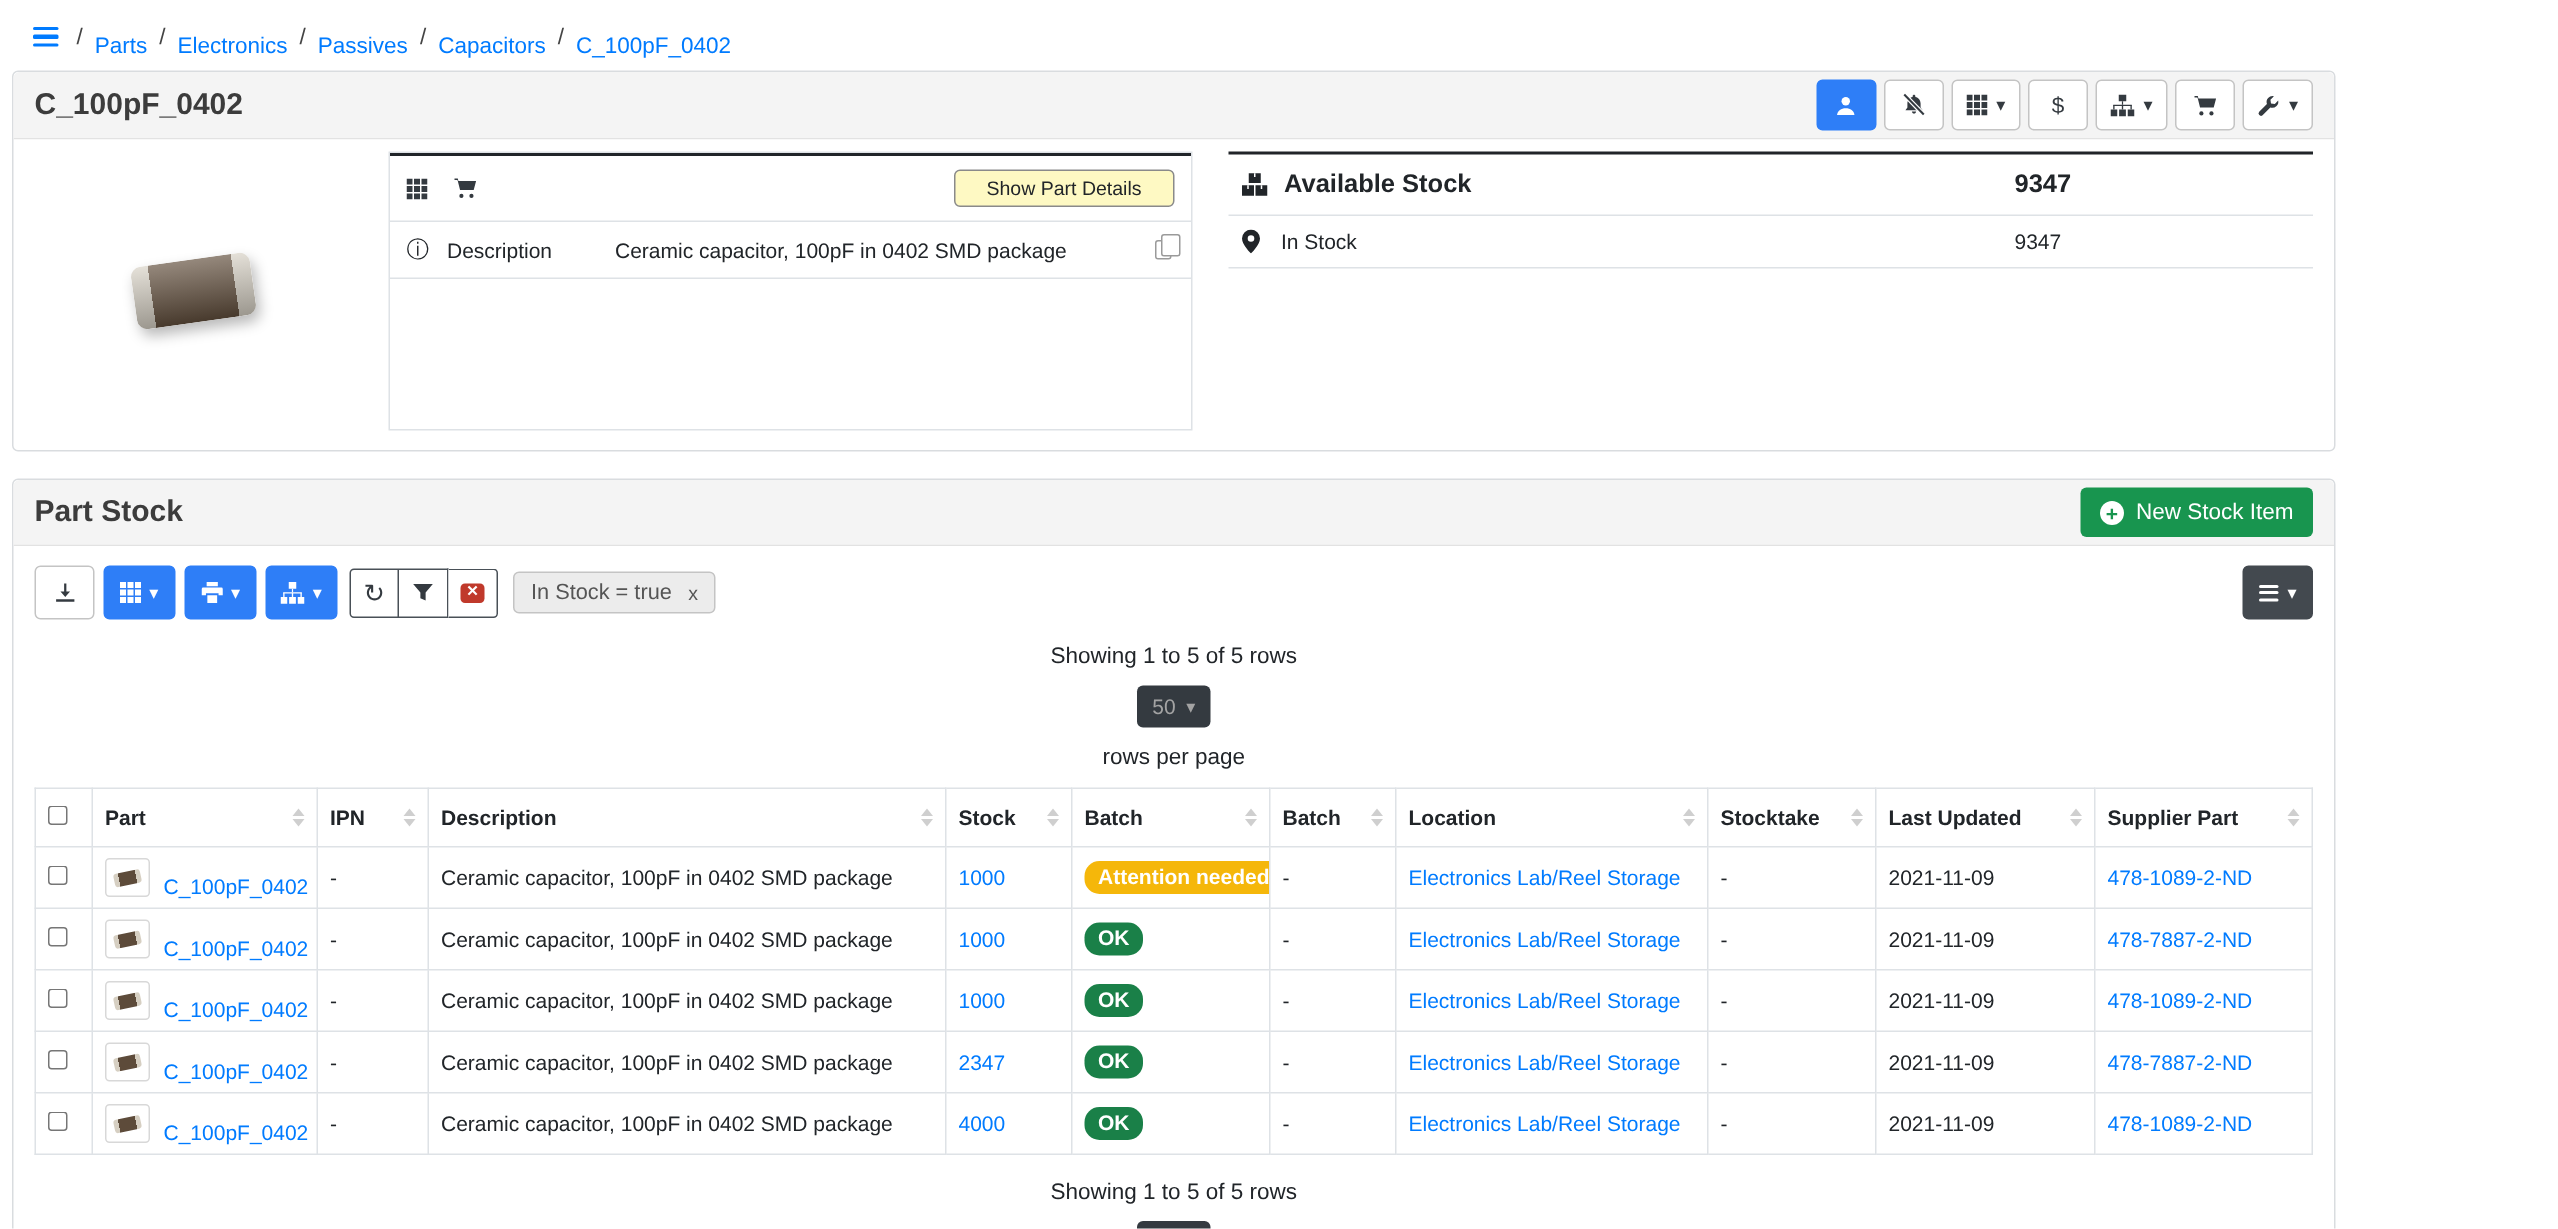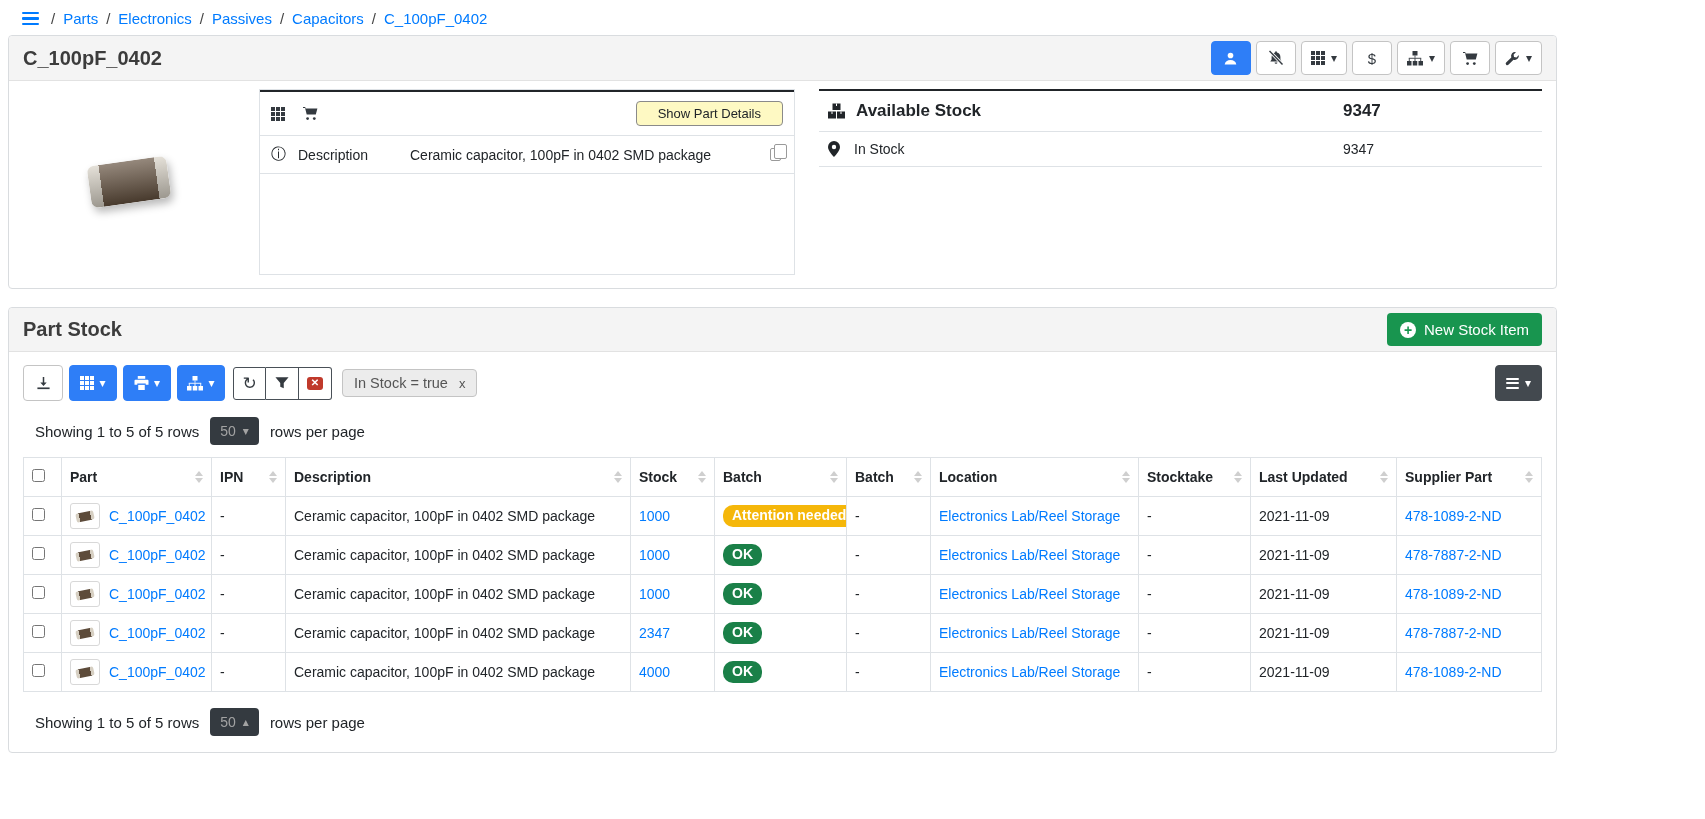--- a/index.html
+++ b/index.html
@@ -1,19 +1,19 @@
 <!DOCTYPE html>
 <html style="--primary: #2e7ef7; --link: #007bff; --green: #18954f; --warning: #f5b70a; --success_badge: #1a8048; --dark_btn: #343a40; --danger: #c0392b;"><head>
 <meta charset="utf-8">
 <style>
   * { box-sizing: border-box; margin: 0; padding: 0; }
   html,body { width:1705px; height:819px; background:#fff; overflow:hidden;
     font-family:"Liberation Sans", sans-serif; color:#212529; font-size:14px; }
   .container { width:1549px; margin:6px 0 0 8px; }
-  a { color:var(--link,#007bff); text-decoration:none; cursor:pointer; }
+  a { color:var(--link,#007bff); text-decoration:none; cursor:pointer;margin-top:12px; }
 
   
   .breadcrumb { display:flex; align-items:center; gap:8px; padding:4px 14px 8px; font-size:15px; }
   .menu-btn { display:inline-flex; flex-direction:column; gap:3px; cursor:pointer; margin-right:4px; }
   .menu-btn i { width:17px; height:2.5px; background:var(--link,#007bff); border-radius:1px; }
   .breadcrumb .sep { color:#444; }
 
   
   .panel { border:1px solid #d9dcdf; border-radius:4px; background:#fff; margin-bottom:18px; }
   .panel-header { background:#f4f4f4; border-bottom:1px solid #e2e2e2; border-radius:4px 4px 0 0;
@@ -82,21 +82,21 @@
   .chip .chip-x { cursor:pointer; font-size:13px; }
   .toolbar-spacer { flex:1; }
   .search-input { width:192px; height:36px; border:1px solid #c4c4c4; border-radius:4px; padding:0 11px;
     font-size:14.5px; font-family:"Liberation Sans", sans-serif; color:#333; }
   .search-input::placeholder { color:#9a9a9a; }
   .btn-dark { height:36px; min-width:47px; background:#43494f; border:1px solid #43494f; border-radius:4px;
     color:#fff; display:inline-flex; align-items:center; justify-content:center; gap:6px; cursor:pointer; }
   .bars { display:inline-flex; flex-direction:column; gap:2.5px; }
   .bars i { width:13px; height:2px; background:#fff; border-radius:1px; }
 
-  .paging-line { display:flex; align-items:center; gap:11px; margin:16px 12px 12px; font-size:15px; color:#212529; }
+  .paging-line { display:flex; align-items:center; gap:11px; margin:16px 1px 12px; font-size:15px; color:#212529;flex-direction:column; }
   .page-size { background:var(--dark_btn,#343a40); color:#a3a3a3; border-radius:4px; padding:6px 10px;
     display:inline-flex; align-items:center; gap:7px; font-size:14px; cursor:pointer; }
 
   
   table.stock { width:100%; border-collapse:collapse; table-layout:fixed; font-size:14px; }
   table.stock th, table.stock td { border:1px solid #dee2e6; padding:6px 8px; text-align:left;
     overflow:hidden; white-space:nowrap; }
   table.stock th { padding:11px 8px; font-weight:bold; font-size:14px; }
   .thc { display:flex; align-items:center; }
   .sort { display:inline-flex; flex-direction:column; gap:2px; margin-left:auto; padding-left:6px; }

